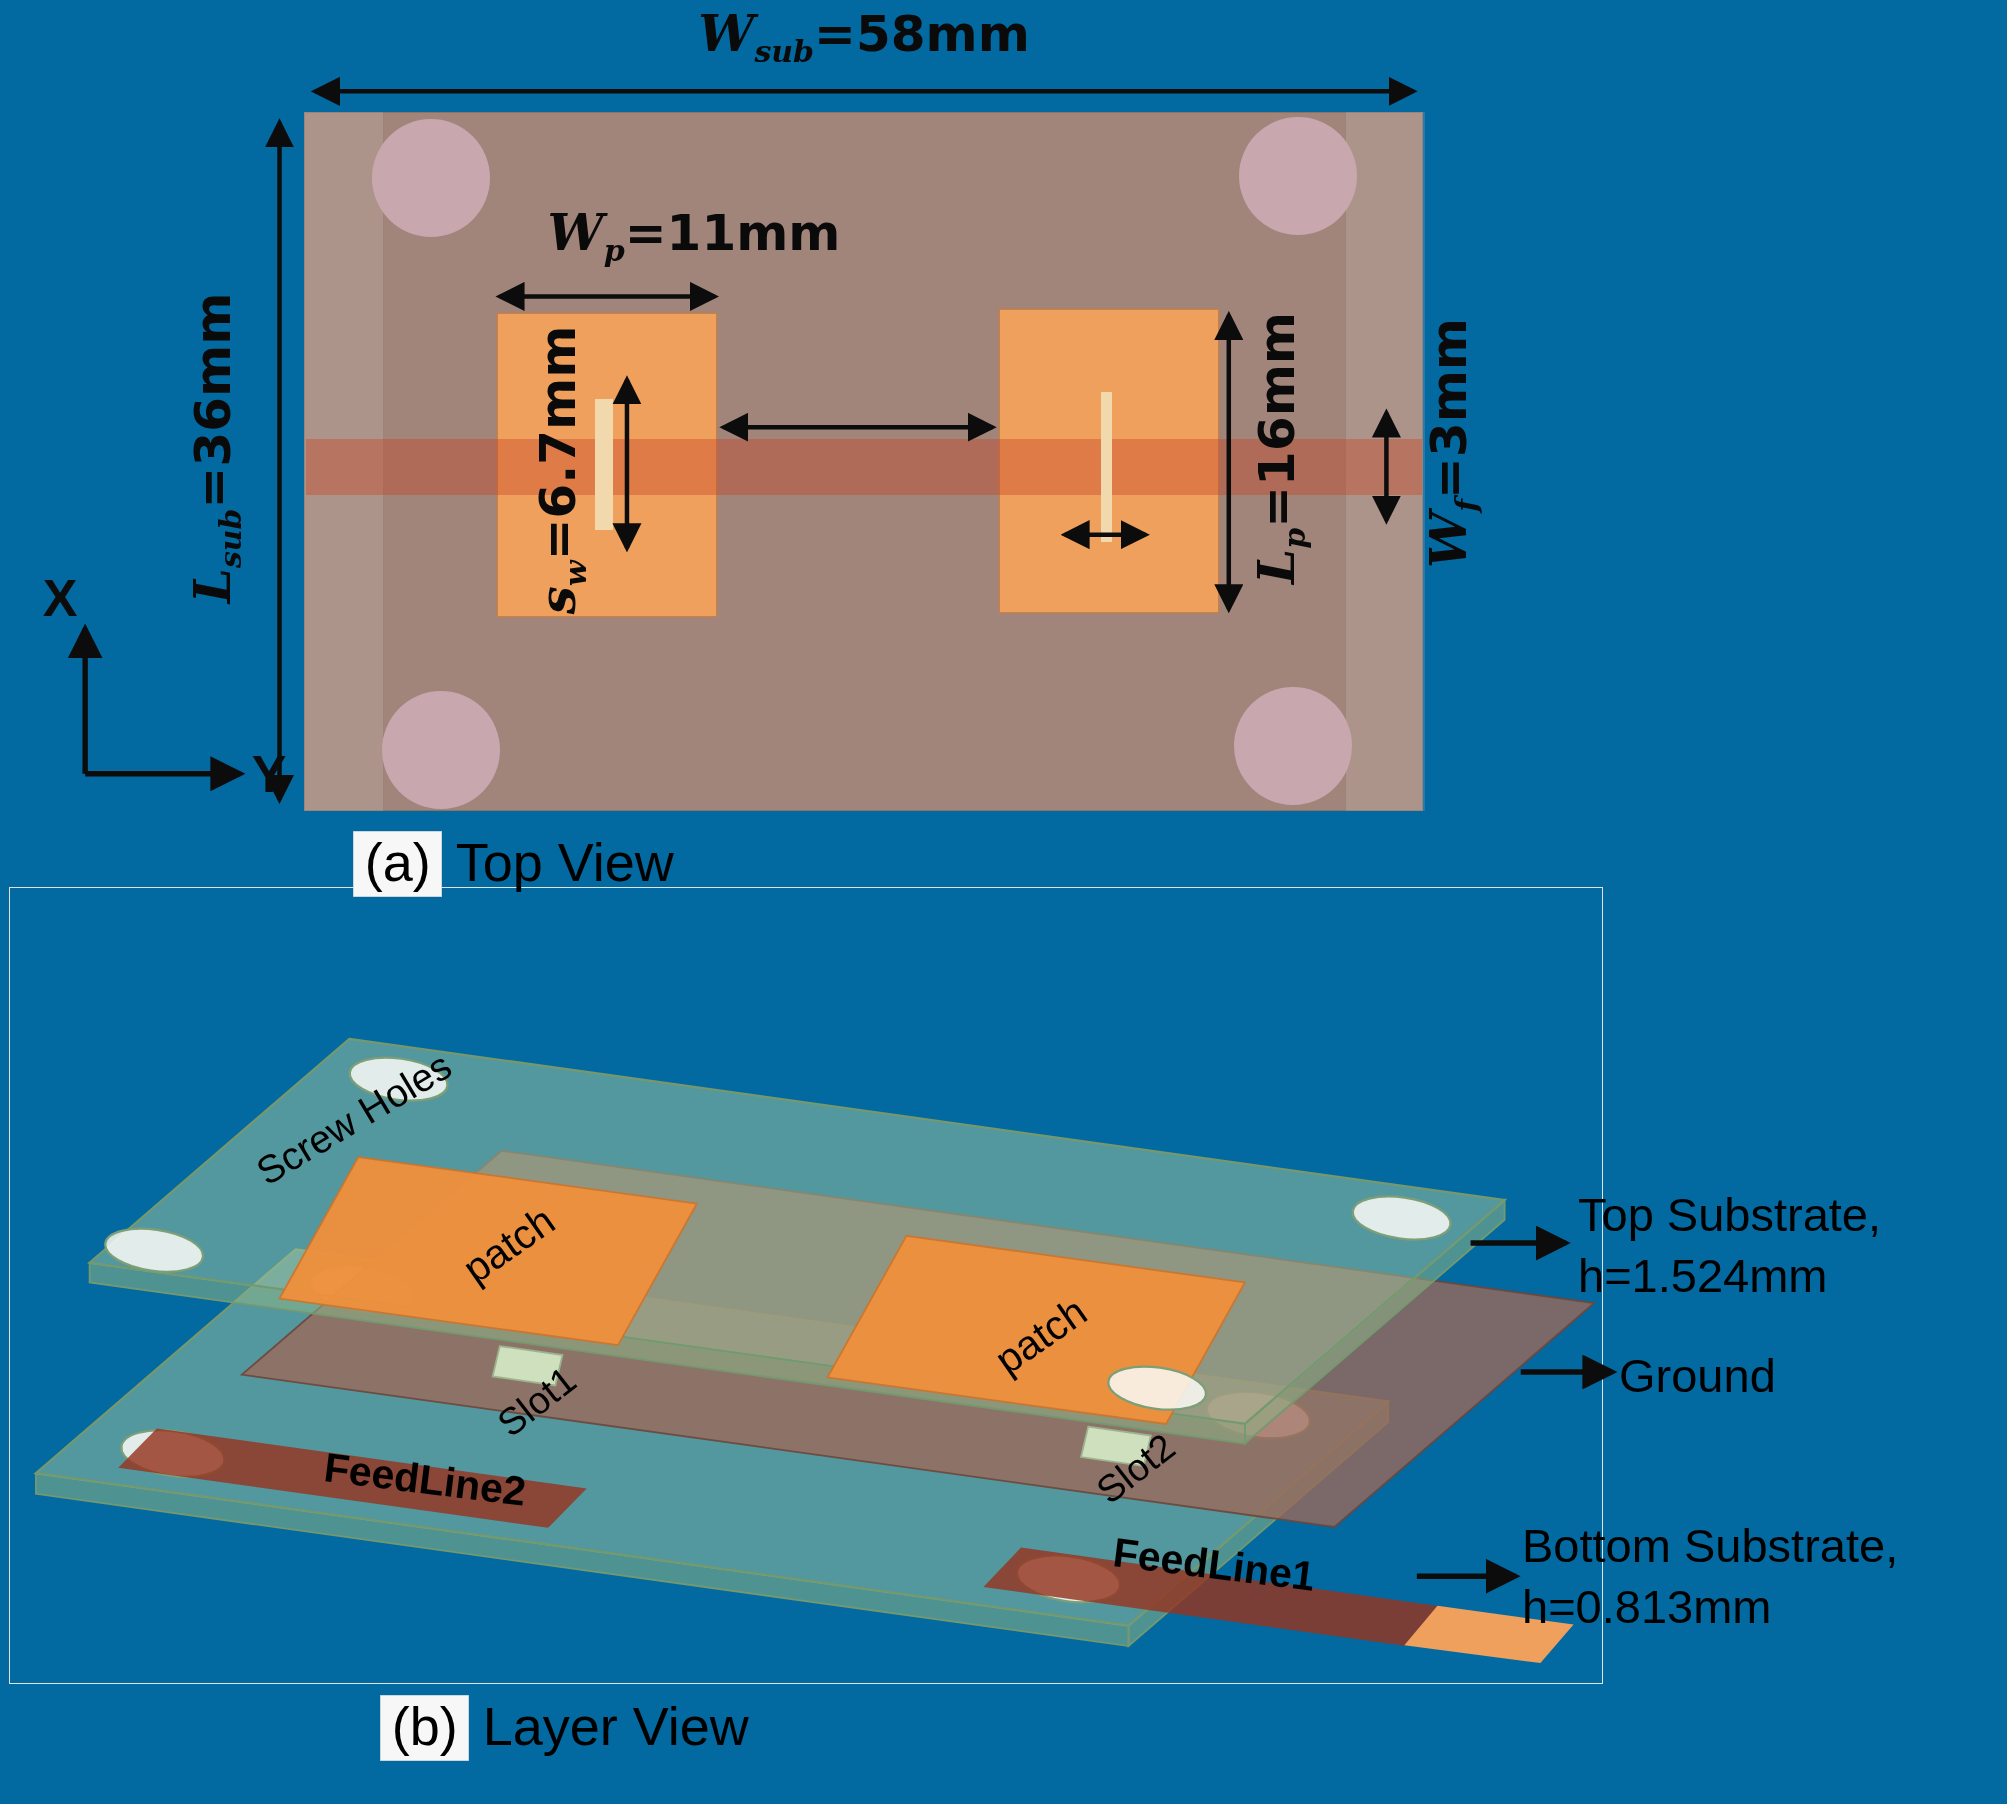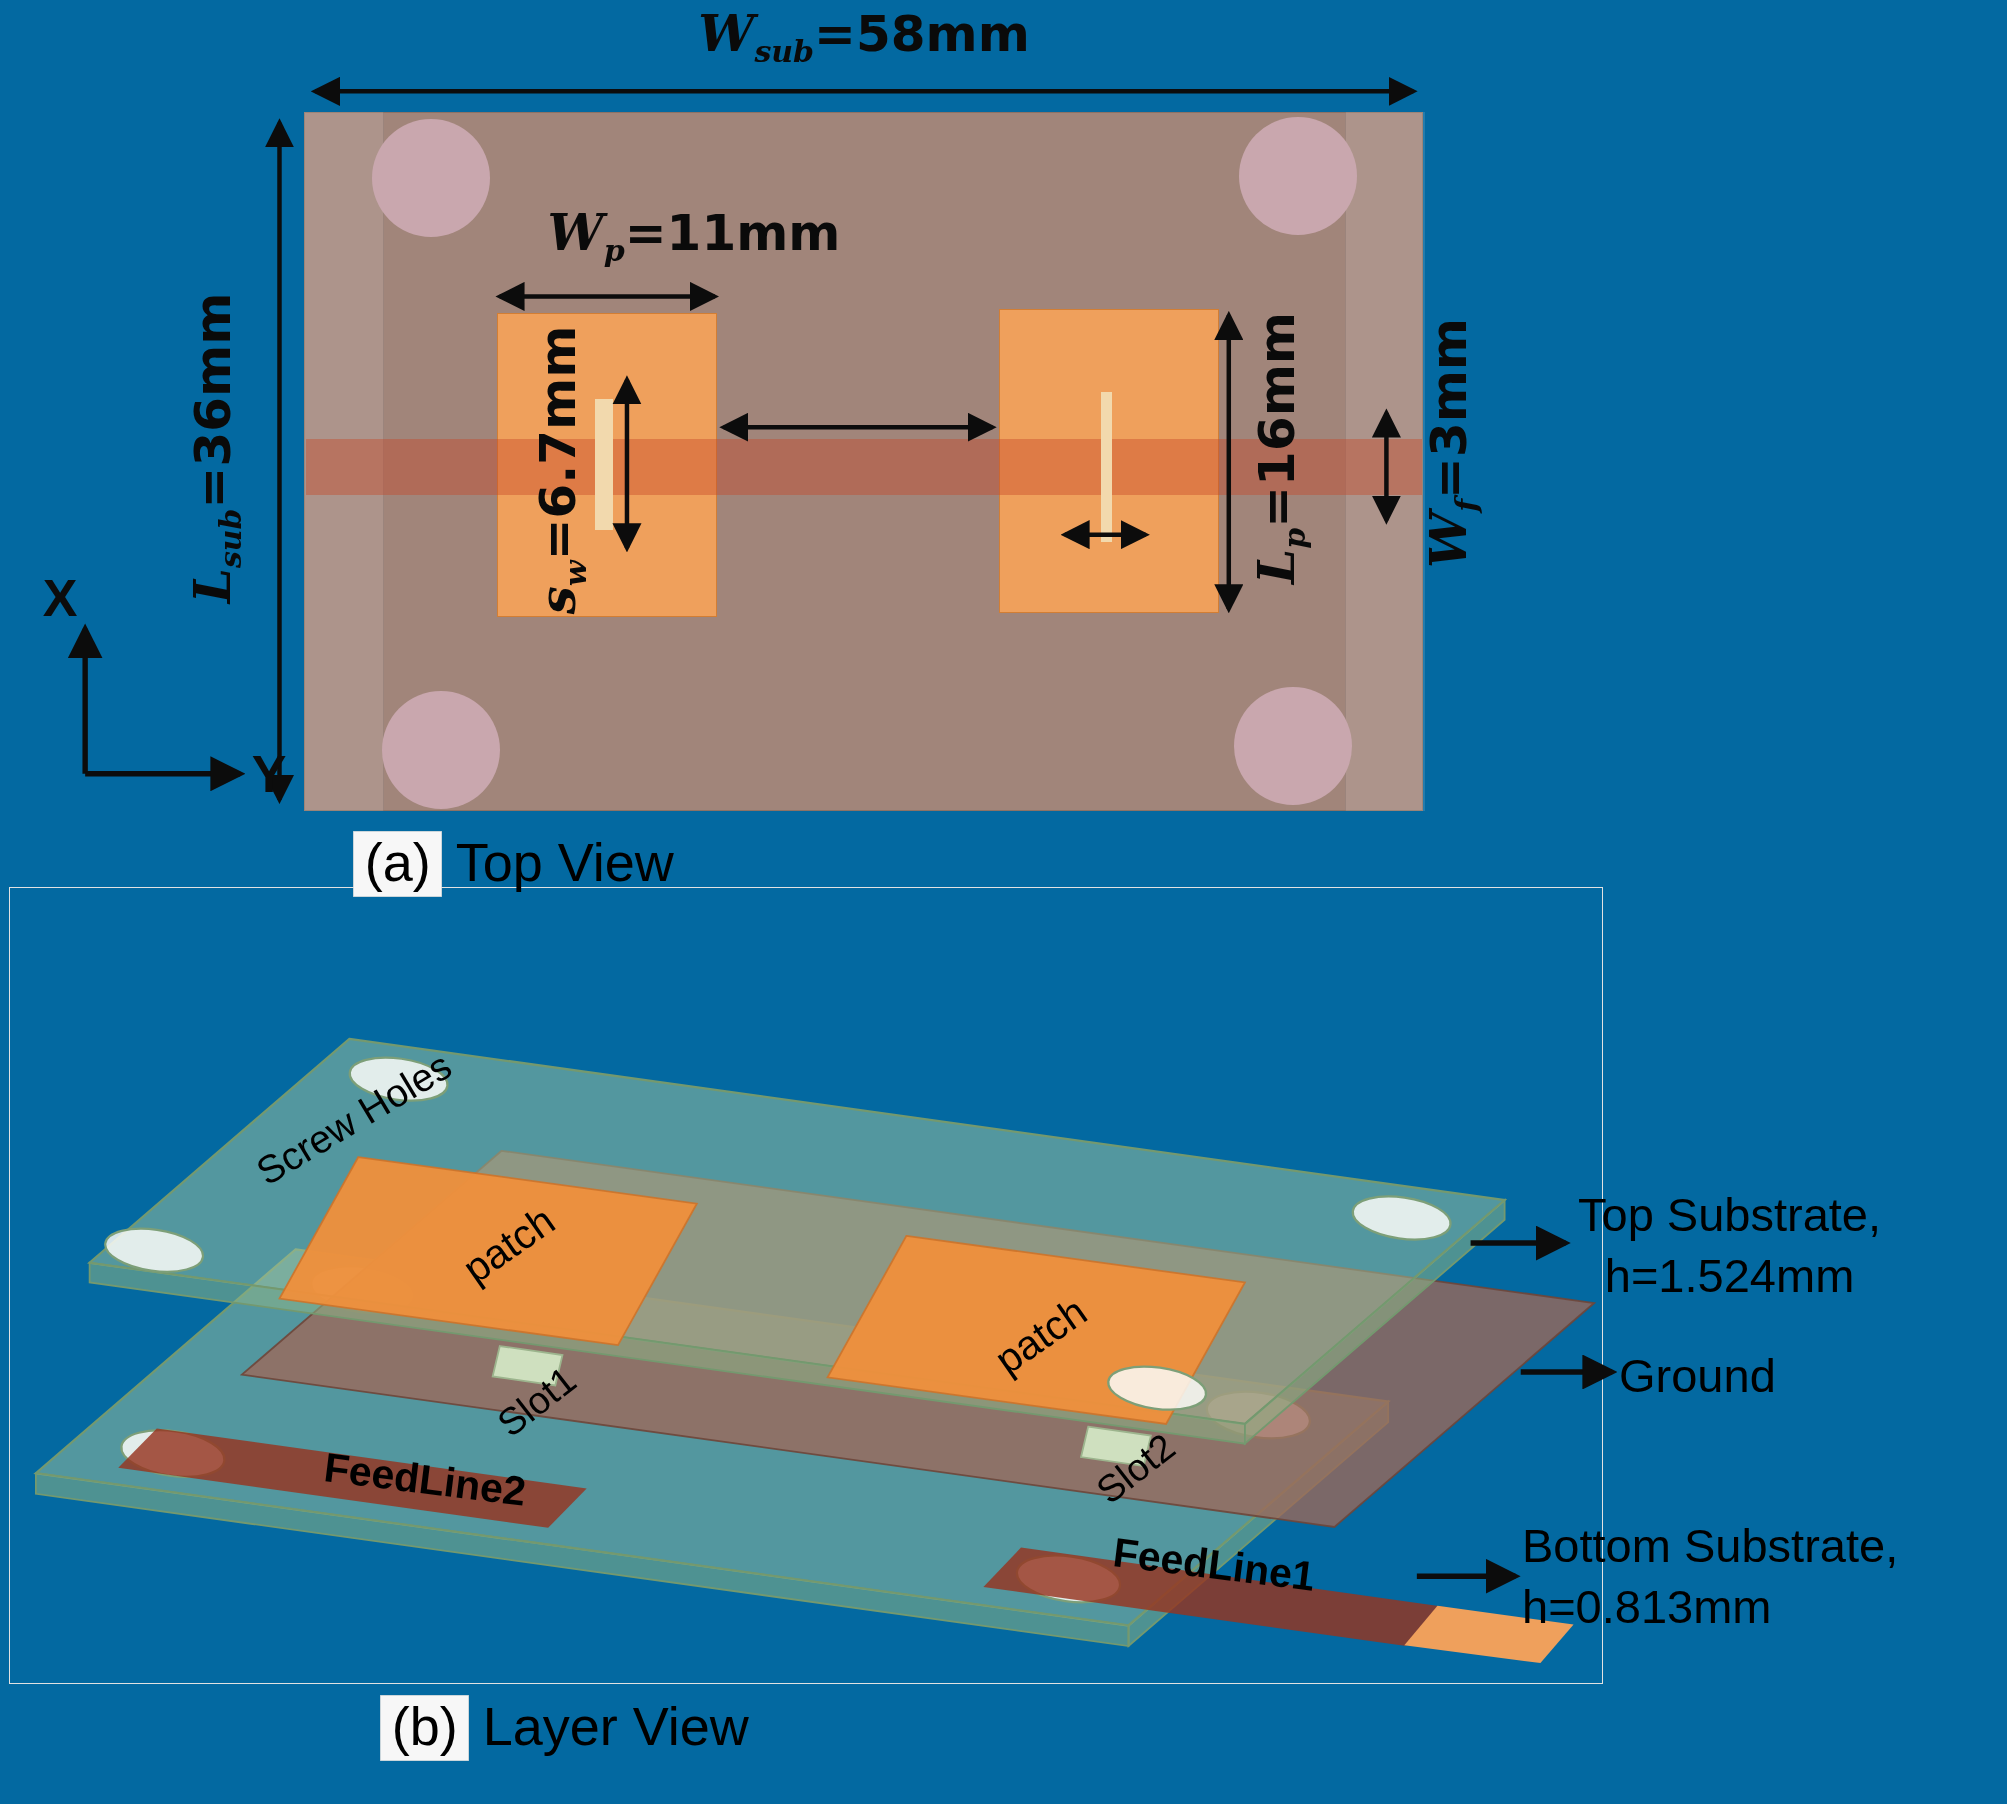--- a/index.html
+++ b/index.html
@@ -152,21 +152,21 @@
   </div>
 
   <div class="lbl3d" style="left:354px;top:1119px;transform:translate(-50%,-50%) rotate(-31deg);font-size:39px;">Screw Holes</div>
   <div class="lbl3d" style="left:509px;top:1245px;transform:translate(-50%,-50%) rotate(-35deg);">patch</div>
   <div class="lbl3d" style="left:1041px;top:1336px;transform:translate(-50%,-50%) rotate(-35deg);">patch</div>
   <div class="lbl3d" style="left:537px;top:1402px;transform:translate(-50%,-50%) rotate(-38deg);font-size:38px;">Slot1</div>
   <div class="lbl3d" style="left:1136px;top:1469px;transform:translate(-50%,-50%) rotate(-38deg);font-size:38px;">Slot2</div>
   <div class="lbl3d" style="left:425px;top:1480px;transform:translate(-50%,-50%) rotate(7deg);font-weight:600;">FeedLine2</div>
   <div class="lbl3d" style="left:1214px;top:1565px;transform:translate(-50%,-50%) rotate(7deg);font-weight:600;">FeedLine1</div>
 
-  <div class="side-label" style="left:1578px;top:1184px;text-align:center;">
+  <div class="side-label" style="left:1578px;top:1184px;">
     <div>Top Substrate,</div>
     <div>h=1.524mm</div>
   </div>
   <div class="side-label" style="left:1619px;top:1345px;">Ground</div>
   <div class="side-label" style="left:1522px;top:1515px;">
     <div>Bottom Substrate,</div>
     <div>h=0.813mm</div>
   </div>
 
   <div class="caption" style="left:381px;top:1695px;">

